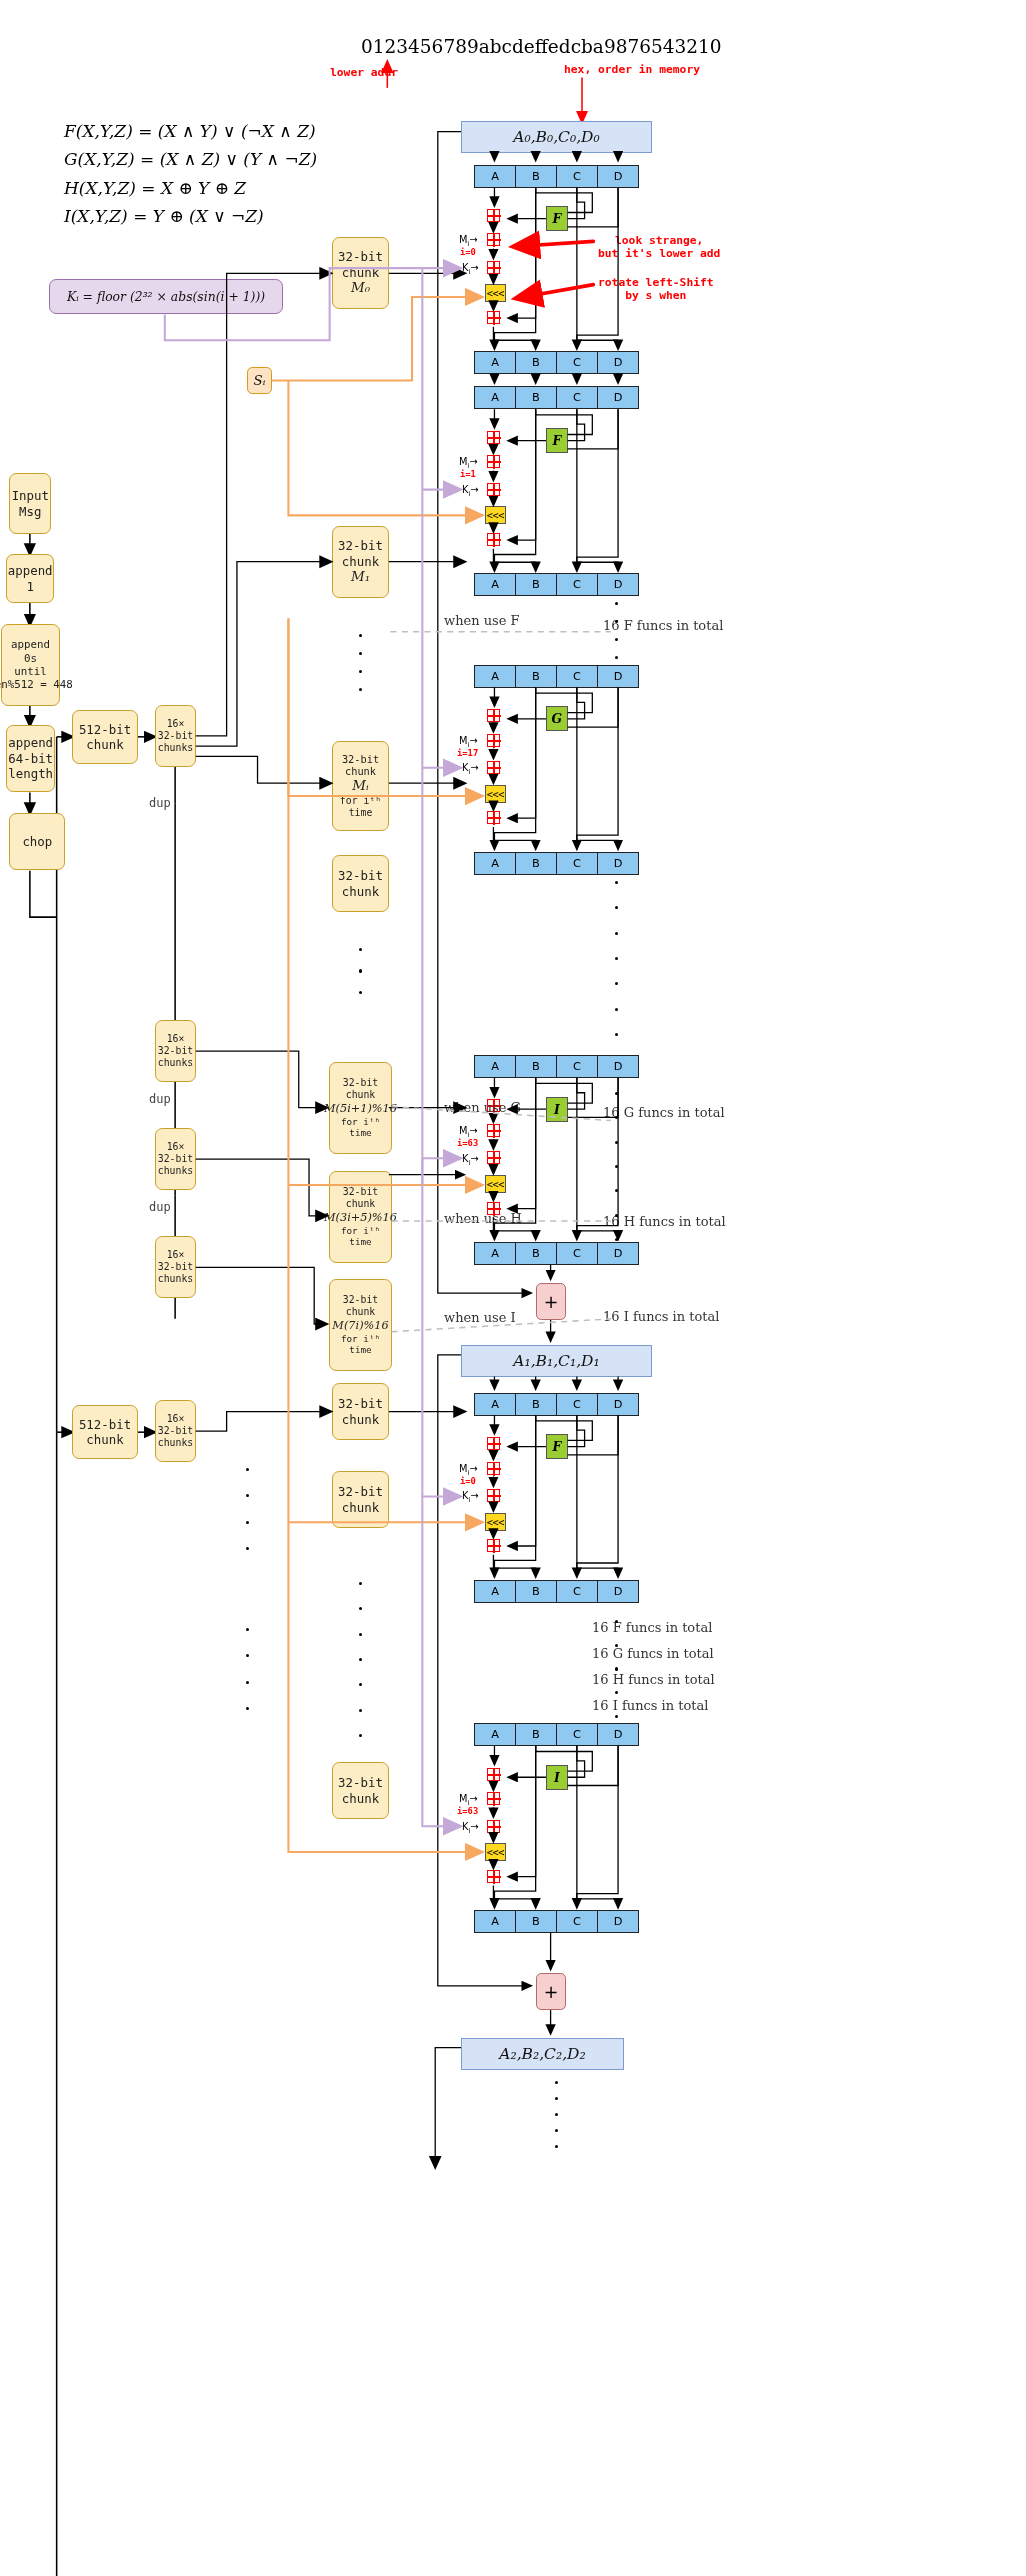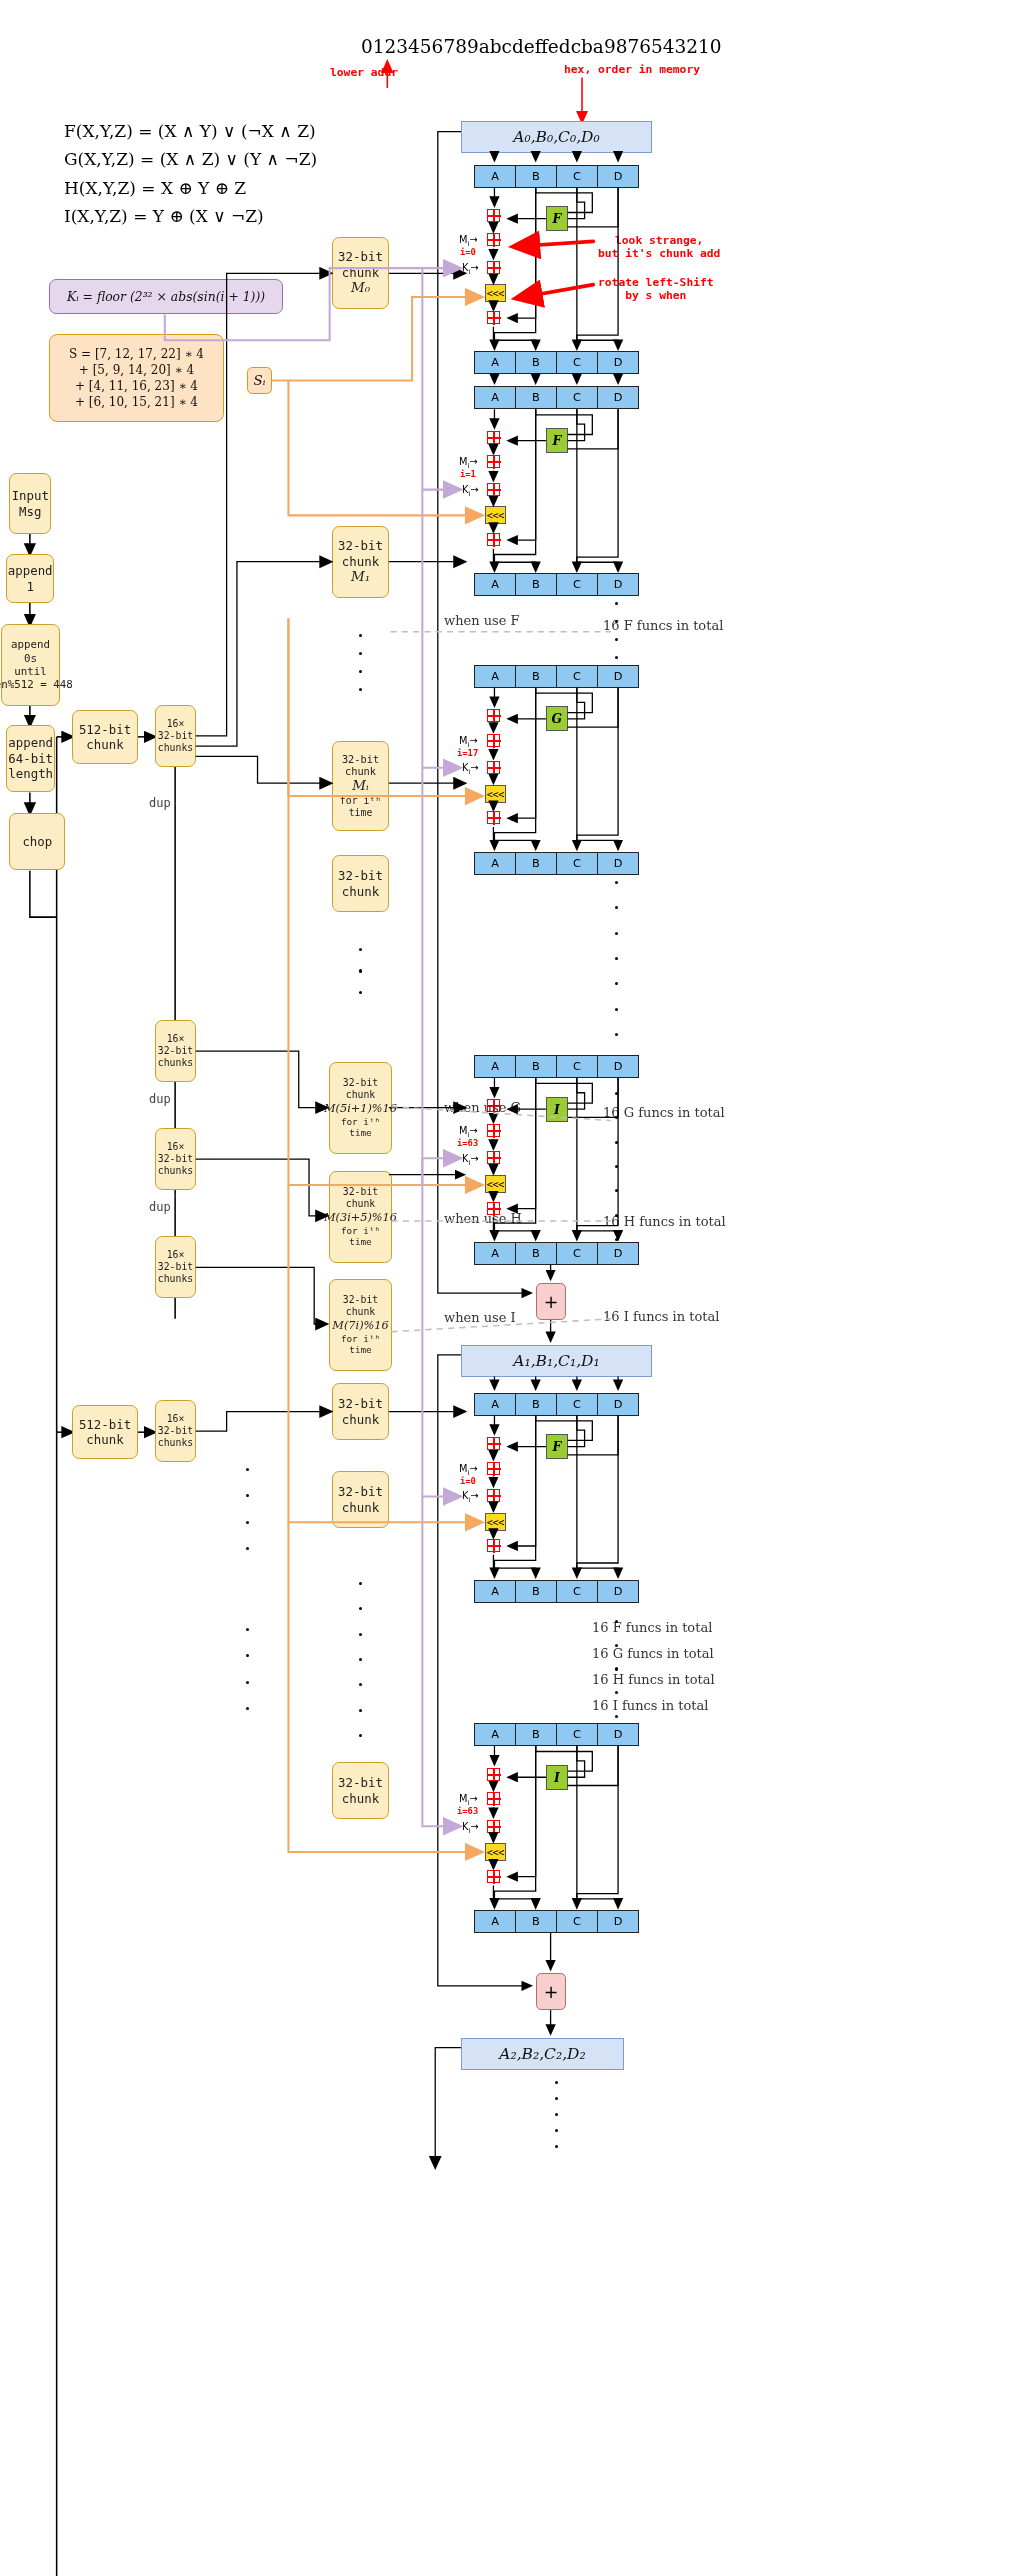--- a/index.html
+++ b/index.html
@@ -22,21 +22,21 @@
   .hexstr {
     font-family:"DejaVu Serif", serif;
     font-size:18.5px; color:#000; white-space:nowrap;
   }
   .redlabel {
     font-family:"DejaVu Sans Mono", monospace;
     font-weight:bold; color:#ff0000; font-size:11.3px; white-space:nowrap;
   }
   .mathline {
     font-family:"DejaVu Serif", serif;
-    font-size:17px; color:#000; white-space:nowrap;
+    font-style:italic; font-size:17px; color:#000; white-space:nowrap;
   }
   .greytext {
     font-family:"DejaVu Sans Mono", monospace;
     font-size:12px; color:#444; white-space:nowrap;
   }
   .serifnote {
     font-family:"DejaVu Serif", serif;
     font-size:13px; color:#333; white-space:nowrap;
   }
 
@@ -171,26 +171,20 @@
 
   <div class="abs redlabel" style="left:564px; top:63px;">hex, order in memory</div>
 
   <div class="abs mathline" style="left:64px; top:121px;">F(X,Y,Z) = (X ∧ Y) ∨ (¬X ∧ Z)</div>
   <div class="abs mathline" style="left:64px; top:149px;">G(X,Y,Z) = (X ∧ Z) ∨ (Y ∧ ¬Z)</div>
   <div class="abs mathline" style="left:64px; top:178px;">H(X,Y,Z) = X ⊕ Y ⊕ Z</div>
   <div class="abs mathline" style="left:64px; top:206px;">I(X,Y,Z) = Y ⊕ (X ∨ ¬Z)</div>
 
   <div class="abs kbox" style="left:49px; top:279px; width:234px; height:35px;">Kᵢ = floor (2³² × abs(sin(i + 1)))</div>
 
-  <div class="abs sbox" style="left:49px; top:334px; width:175px; height:88px;">
-    <div>S = [7, 12, 17, 22] ∗ 4</div>
-    <div>+ [5, 9, 14, 20] ∗ 4</div>
-    <div>+ [4, 11, 16, 23] ∗ 4</div>
-    <div>+ [6, 10, 15, 21] ∗ 4</div>
-  </div>
 
   <div class="abs sibox" style="left:247px; top:367px; width:25px; height:27px;">Sᵢ</div>
 
   <div class="abs roundbox" style="left:9.3px; top:473px; width:42px; height:61px; white-space:pre;">Input
 Msg</div>
 
   <div class="abs roundbox" style="left:6.2px; top:554px; width:48px; height:49px; white-space:pre;">append
 1</div>
 
   <div class="abs roundbox" style="left:1px; top:624px; width:59px; height:82px; white-space:pre; font-size:10.8px;">append
@@ -317,21 +311,21 @@
     <div class="abs abcdrow" style="left:474px; top:351px; width:165px; height:23px;">
       <div>A</div>
       <div>B</div>
       <div>C</div>
       <div>D</div>
     </div>
   </div>
 
   <div class="abs redlabel" style="left:598px; top:234px; text-align:center;">
     <div>look strange,</div>
-    <div>but it's chunk add</div>
+    <div>but it's lower add</div>
   </div>
   <div class="abs redlabel" style="left:598px; top:276px; text-align:center;">
     <div>rotate left-Shift</div>
     <div>by s when</div>
   </div>
 
   <div class="abs">
     <div class="abs abcdrow" style="left:474px; top:386px; width:165px; height:23px;">
       <div>A</div>
       <div>B</div>

